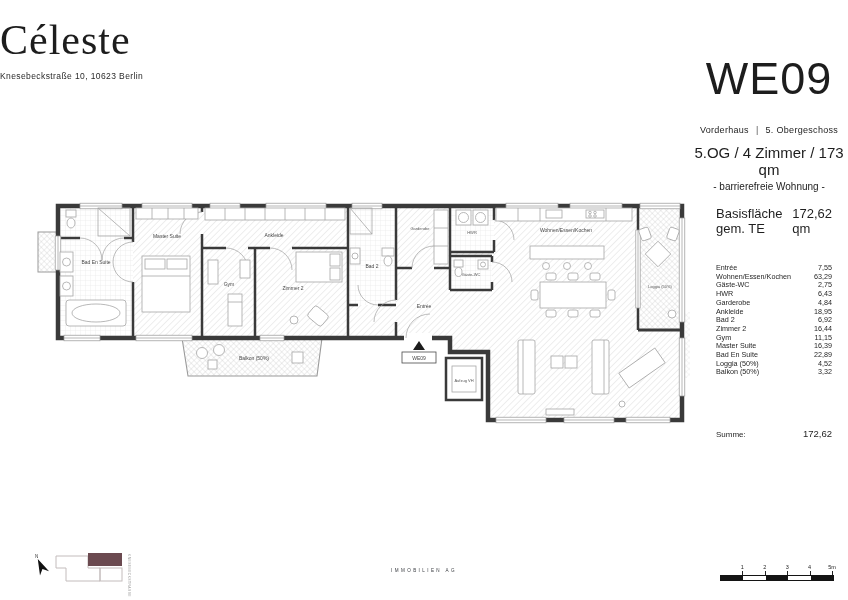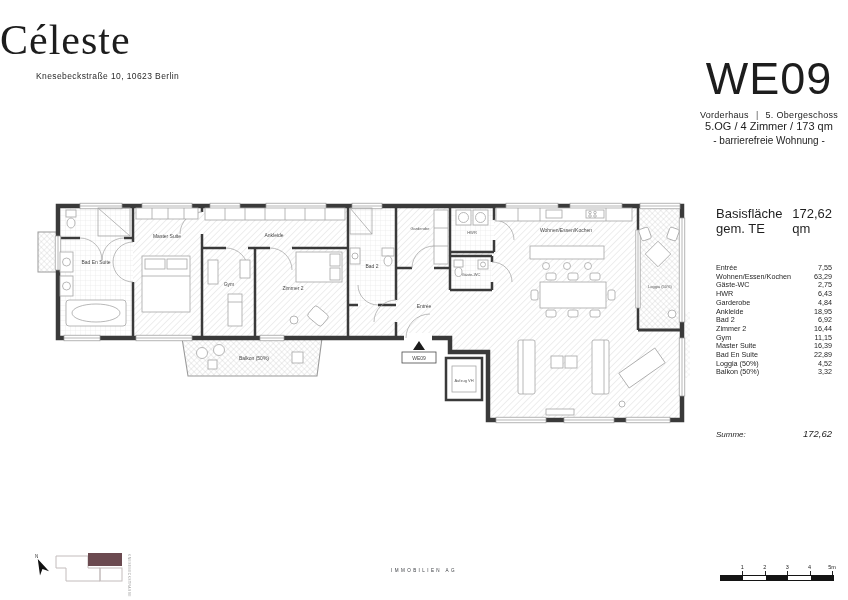--- a/index.html
+++ b/index.html
@@ -3,35 +3,35 @@
 <meta charset="utf-8">
 <style>
   html,body{margin:0;padding:0;background:#ffffff;}
   body{width:848px;height:600px;position:relative;overflow:hidden;
        font-family:"Liberation Sans","DejaVu Sans",sans-serif;color:#222;}
 
   
   .brand{position:absolute;top:16px;left:0;right:0;text-align:left;}
   .brand-name{font-family:"Liberation Serif","DejaVu Serif",serif;font-size:42px;
               letter-spacing:1px;color:#1d1d1d;font-weight:400;}
-  .brand-addr{margin-top:7px;font-size:8.5px;letter-spacing:.4px;color:#2a2a2a;padding-left:36px;}
+  .brand-addr{margin-top:7px;font-size:8.5px;letter-spacing:.4px;color:#2a2a2a;}
 
   .unit{position:absolute;top:56px;left:690px;width:158px;text-align:center;color:#1d1d1d;}
   .unit-id{font-size:45px;font-weight:400;letter-spacing:1px;line-height:1;}
-  .unit-line1{margin-top:9px;font-size:9px;letter-spacing:.3px;}
+  .unit-line1{margin-top:24px;font-size:9px;letter-spacing:.3px;}
   .unit-line1 .sep{margin:0 7px;color:#555;}
-  .unit-line2{font-size:11px;}
+  .unit-line2{margin-top:9px;font-size:15px;}
   .unit-line3{margin-top:3px;font-size:10px;}
 
   
   .atable{position:absolute;left:716px;top:206px;width:116px;font-size:7.2px;color:#1f1f1f;}
   .ahead{display:flex;justify-content:space-between;font-size:13px;}
   .arows{margin-top:28px;}
   .arow{display:flex;justify-content:space-between;line-height:8.7px;}
-  .asum{display:flex;justify-content:space-between;margin-top:7px;align-items:baseline;font-style:italic;}
+  .asum{display:flex;justify-content:space-between;margin-top:7px;align-items:baseline;}
   .asum .asumv{font-size:9.5px;margin-top:44px;}
   .asum span:first-child{font-size:8px;}
 
   
   .plan{position:absolute;left:30px;top:190px;width:660px;height:235px;}
   svg text{font-family:"Liberation Sans","DejaVu Sans",sans-serif;}
   .rl{font-size:5px;fill:#474747;}
   .rs{font-size:4px;fill:#5a5a5a;}
 
   

